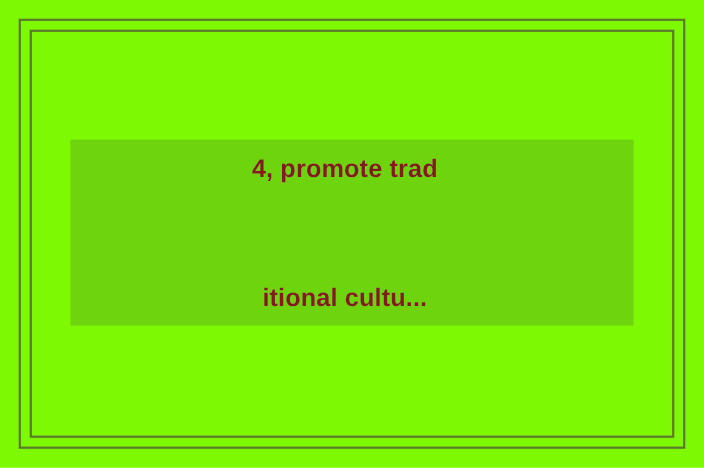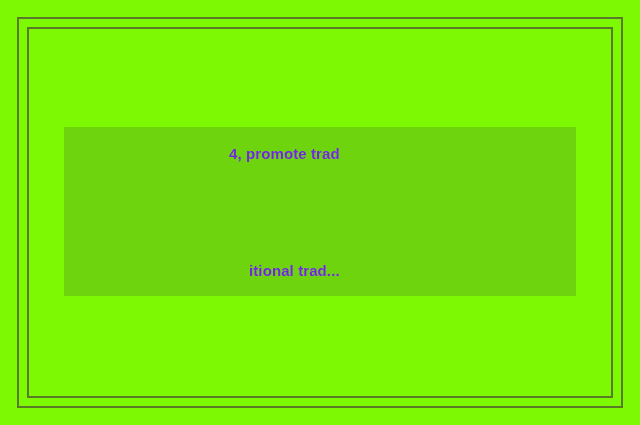--- a/index.html
+++ b/index.html
@@ -58,27 +58,27 @@
     box-sizing: border-box;
     display: flex;
     flex-direction: column;
     justify-content: center;
     align-items: flex-start;
     padding-left: 165px;
     padding-right: 20px;
   }
 
   .panel-text {
-    color: #6d28d9;
+    color: #7f1d1d;
     font-family: "Liberation Sans", sans-serif;
     font-weight: bold;
-    font-size: 15px;
+    font-size: 23px;
     line-height: 39px;
     letter-spacing: 0.1px;
-    text-align: right;
+    text-align: center;
     white-space: pre;
     margin: 0;
     text-shadow: 0 0 0.5px rgba(255,255,255,0.35);
   }
 
   .panel-line {
     display: block;
   }
 </style>
 </head>
@@ -86,17 +86,17 @@
 
 <div id="stage">
 
   <div class="frame frame-outer"></div>
 
   <div class="frame frame-inner"></div>
 
   <div class="panel">
     <div class="panel-text">
       <span class="panel-line">4, promote trad</span>
-      <span class="panel-line">itional trad...</span>
+      <span class="panel-line">itional cultu...</span>
     </div>
   </div>
 
 </div>
 
 </body></html>

